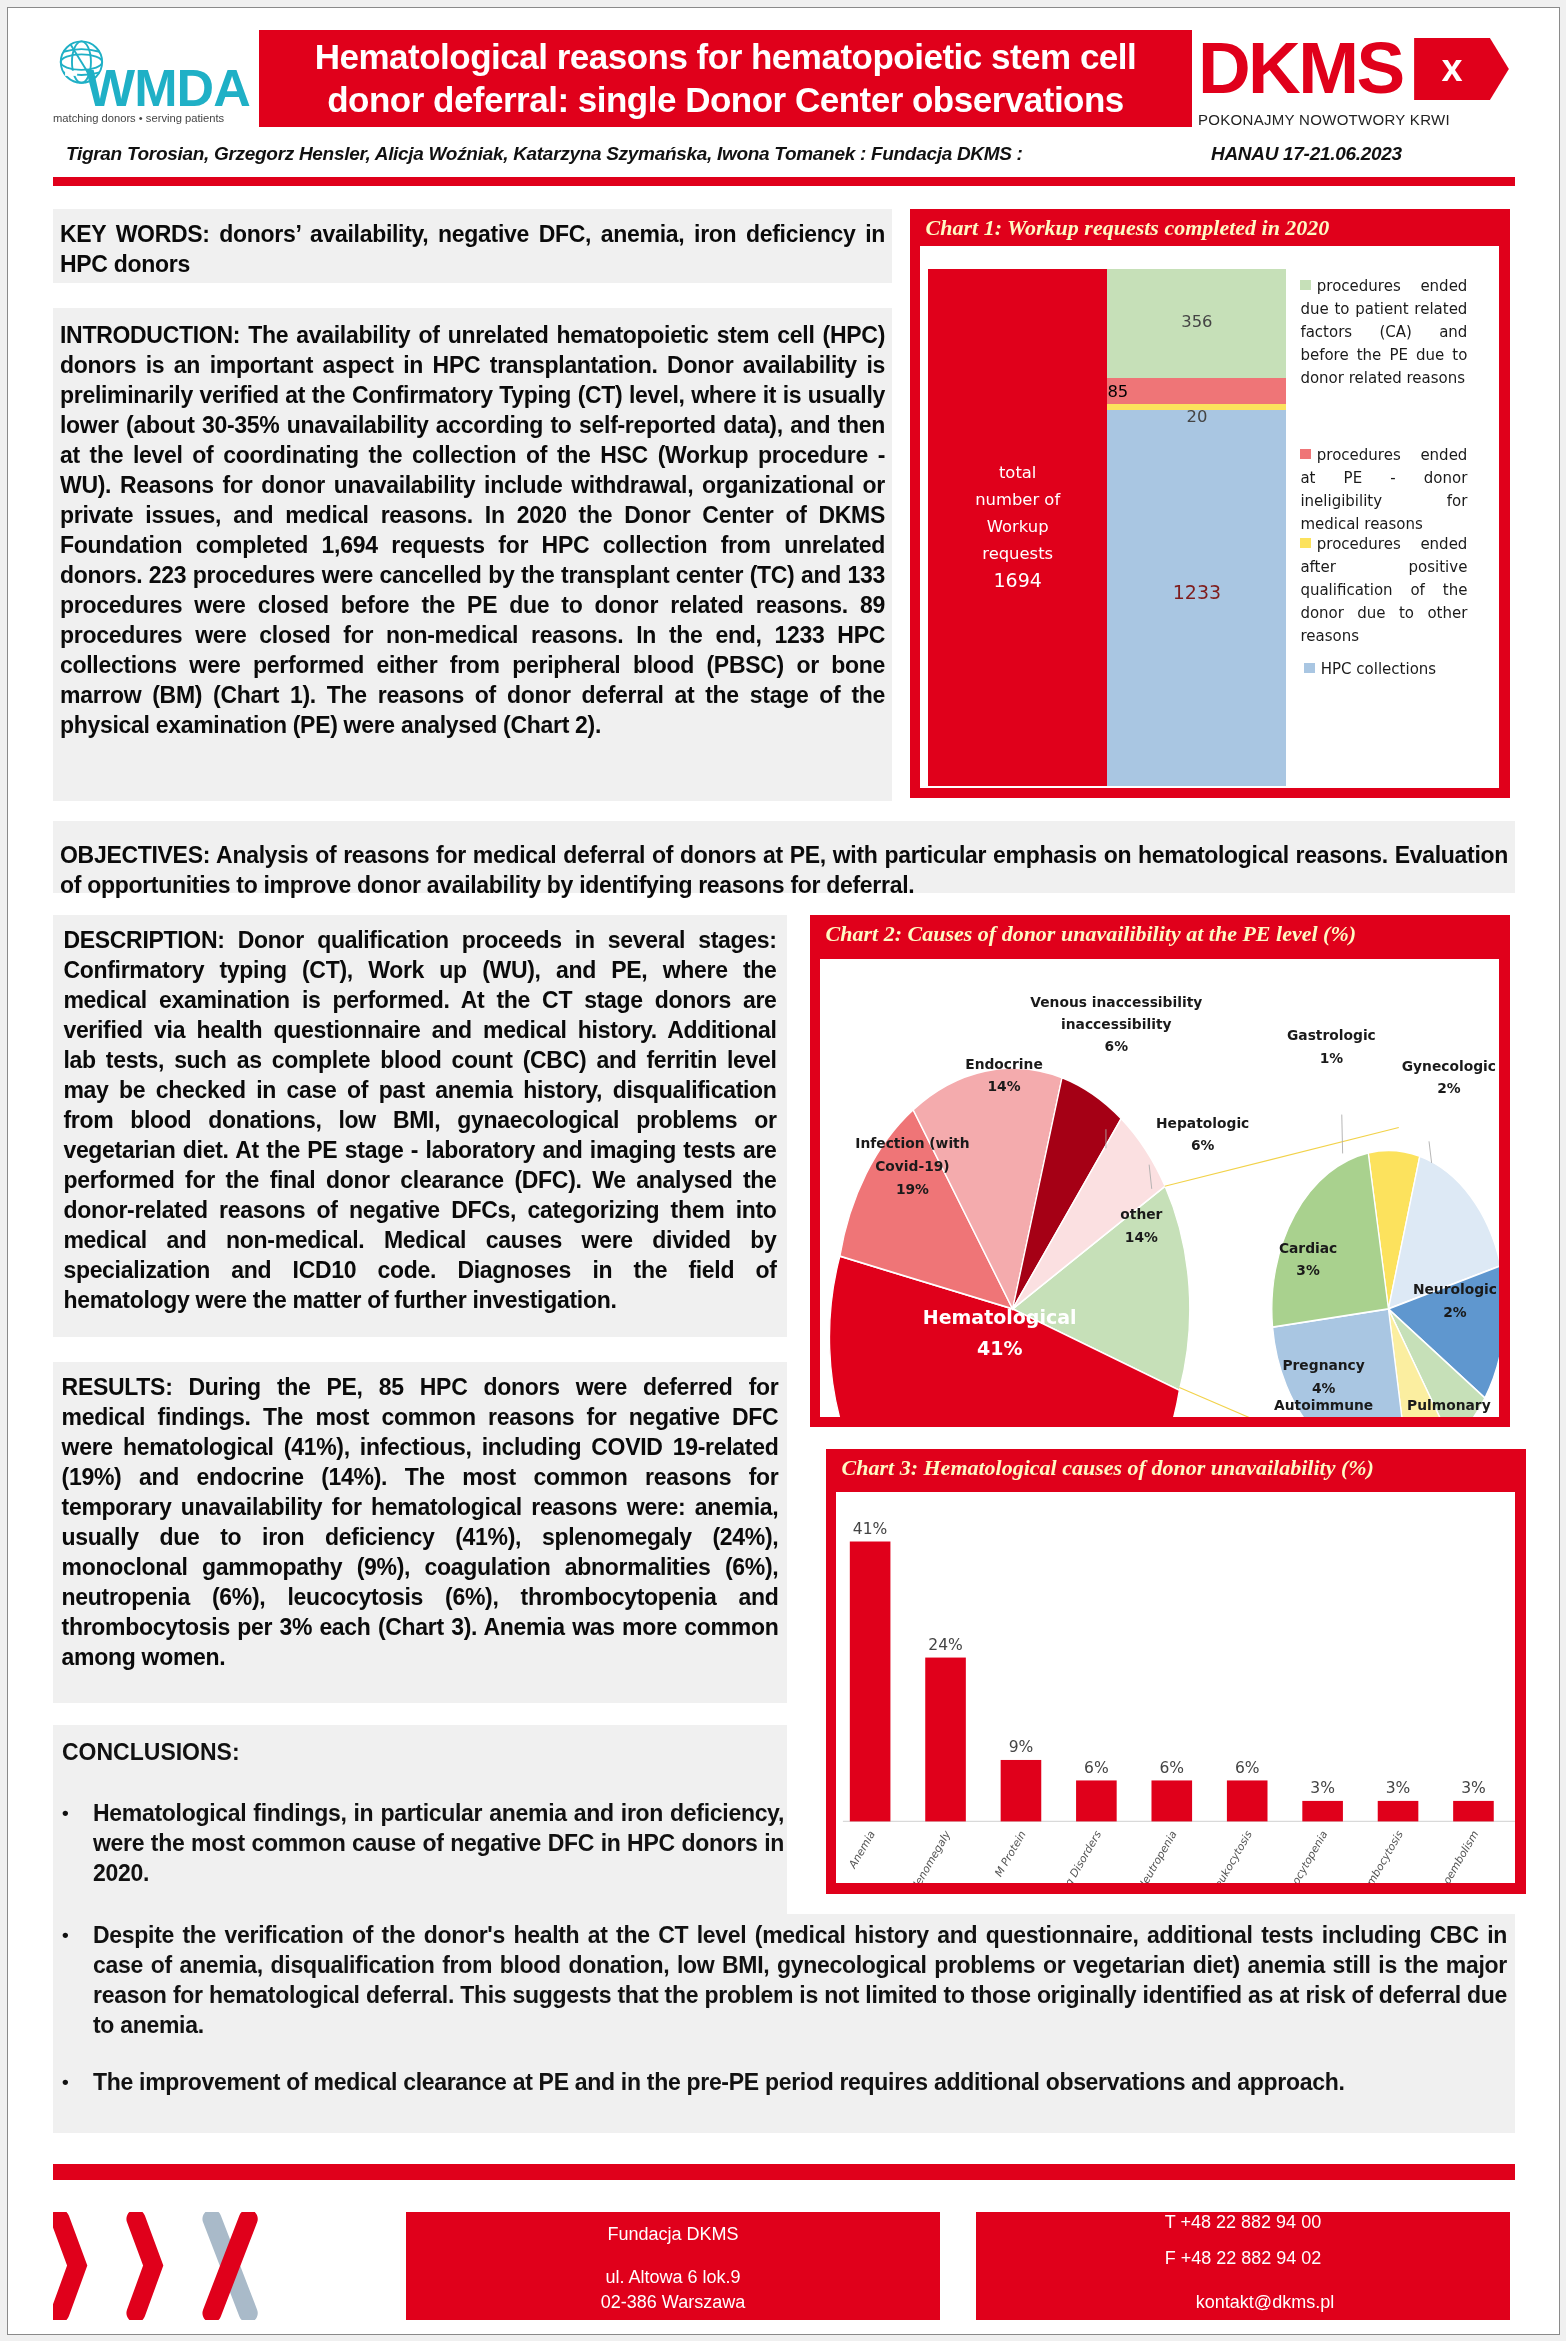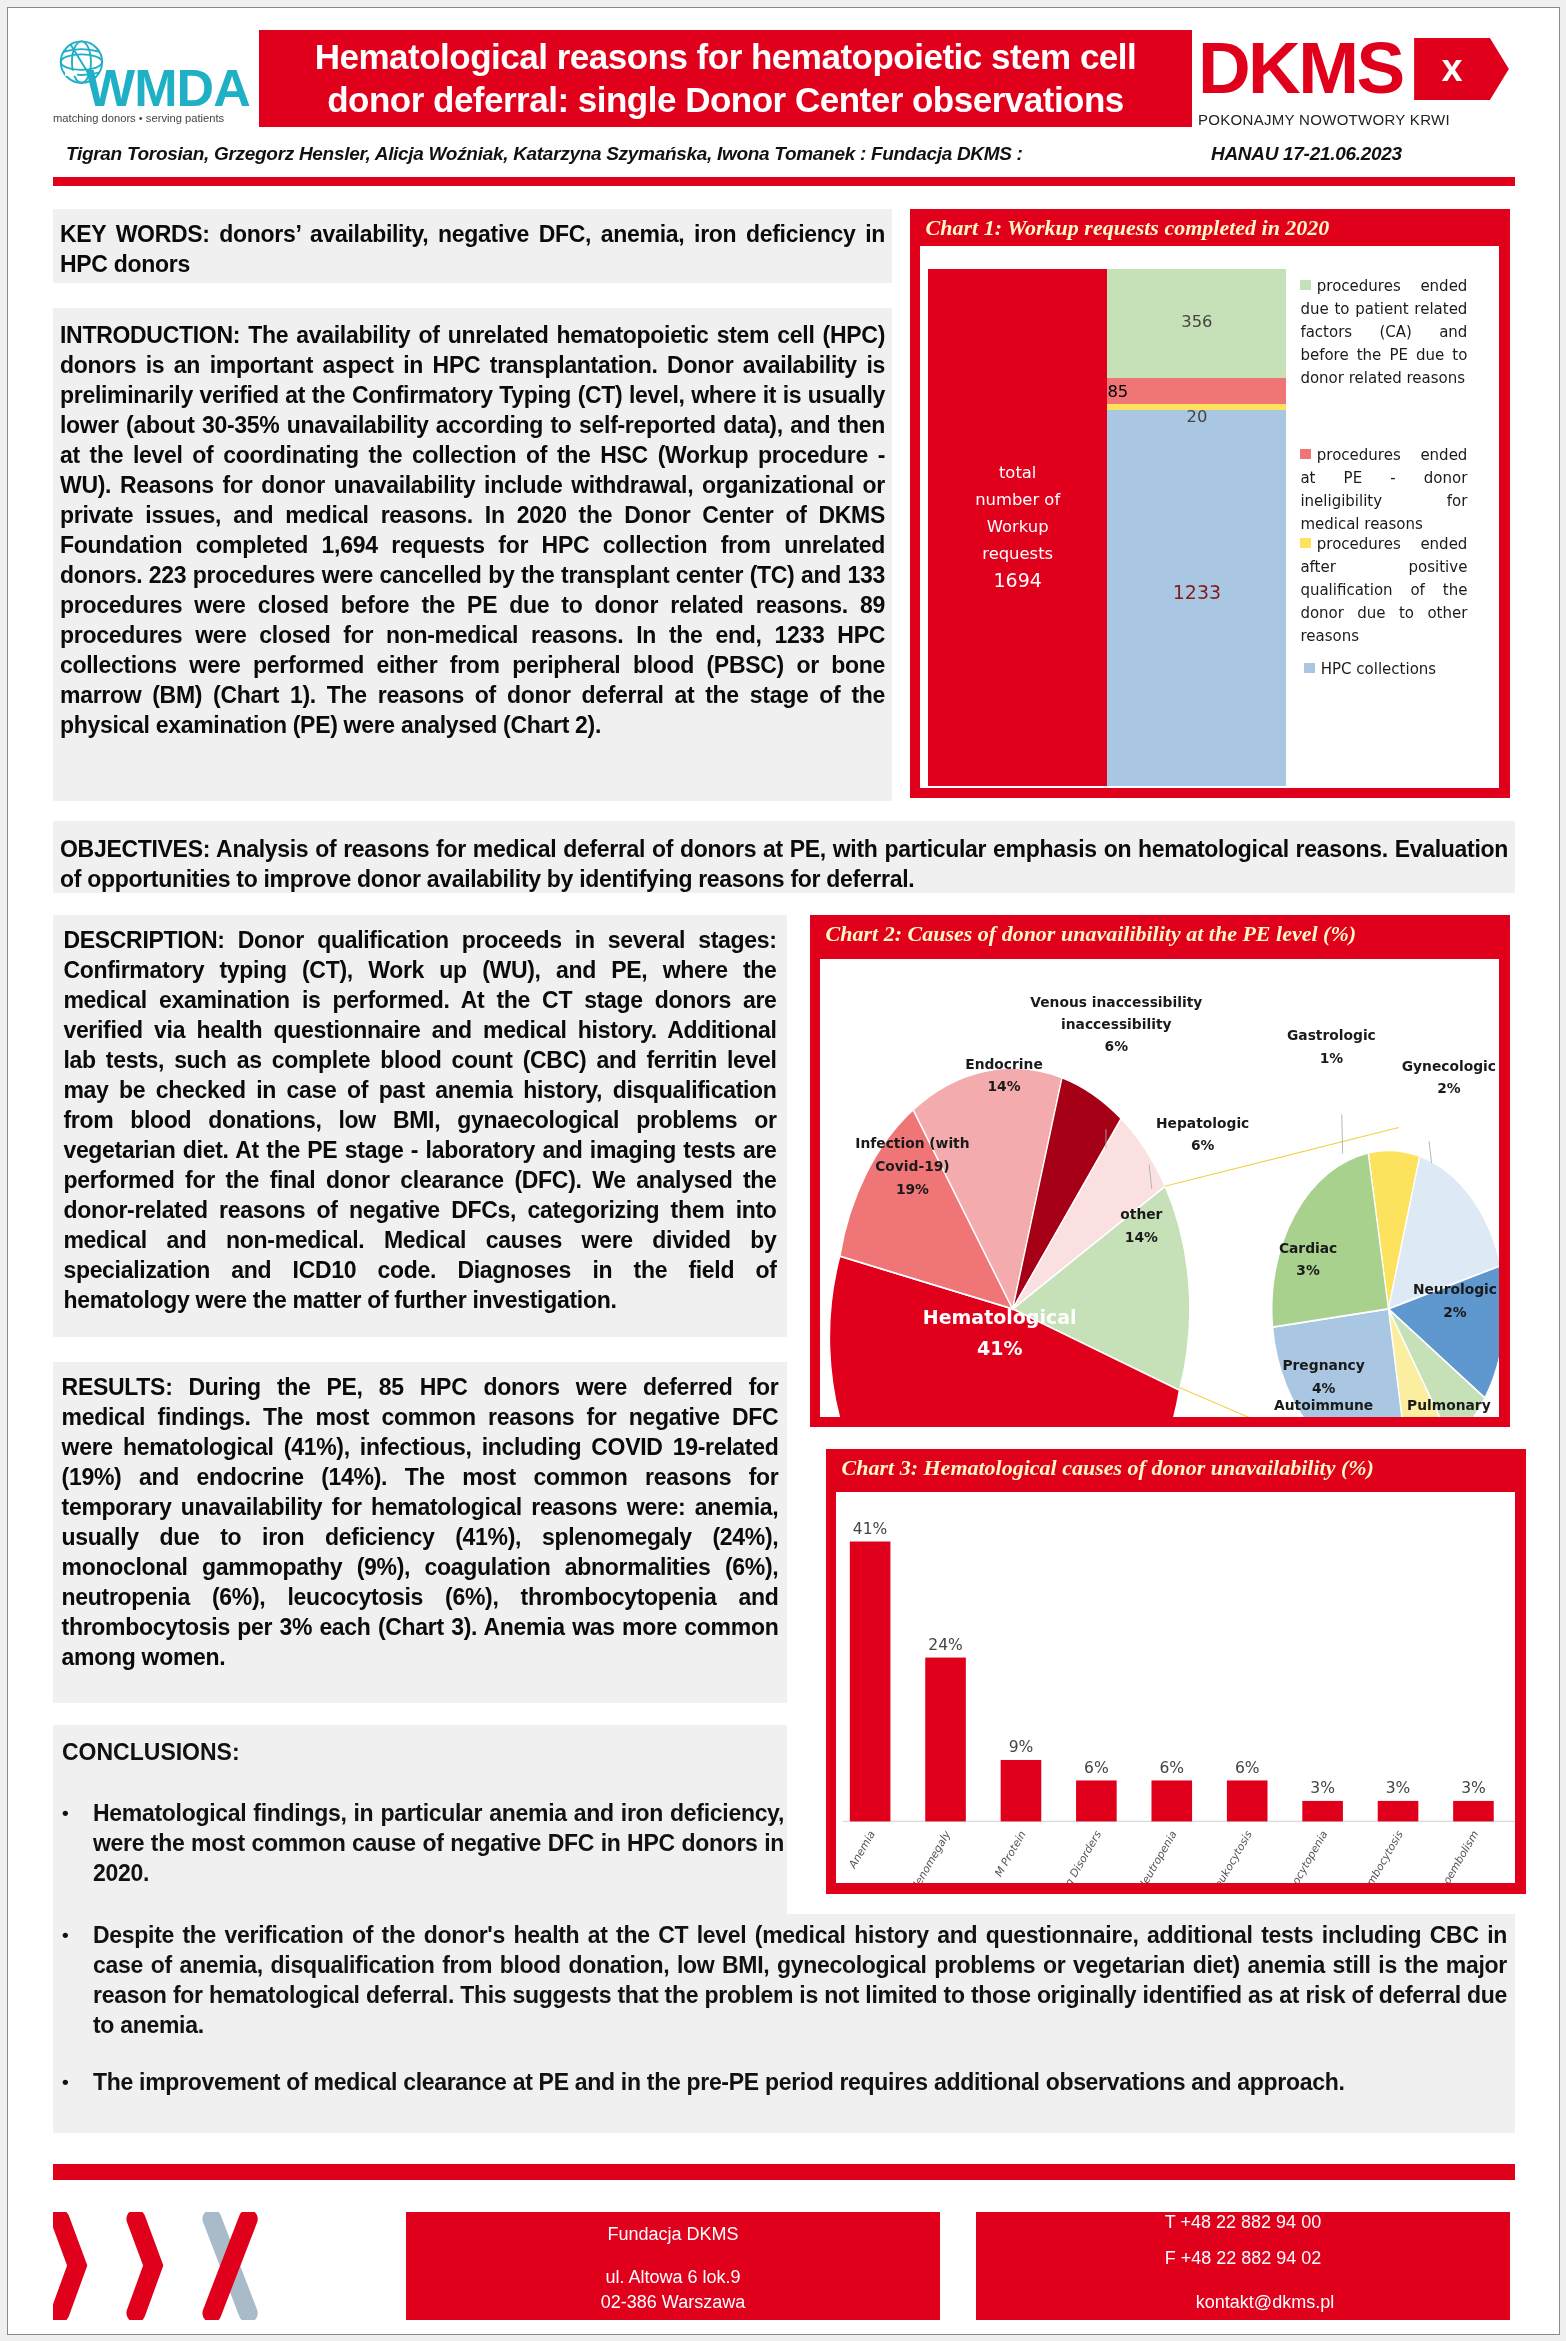--- a/index.html
+++ b/index.html
@@ -115,21 +115,21 @@
         <div class="abs" style="left:0;right:0;top:171px;text-align:center;font-family:'DejaVu Sans',sans-serif;font-size:19px;color:#7f1d1d;">1233</div>
       </div>
 
       <div class="legend-item" style="left:380px;top:198px;width:167px;"><span class="sw" style="background:#ef7577;"></span><span>procedures ended at PE - donor ineligibility for medical reasons</span></div>
       <div class="legend-item" style="left:380px;top:29px;width:167px;"><span class="sw" style="background:#c6e0b8;"></span><span>procedures ended due to patient related factors (CA) and before the PE due to donor related reasons</span></div>
       <div class="legend-item" style="left:380px;top:287px;width:167px;"><span class="sw" style="background:#fce25d;"></span><span>procedures ended after positive qualification of the donor due to other reasons</span></div>
       <div class="legend-item" style="left:384px;top:392px;width:167px;margin-top:20px;"><span class="sw" style="background:#a9c6e2;"></span><span>HPC collections</span></div>
     </div>
   </div>
 
-  <div class="box" style="left:45px;top:813px;width:1462px;height:72px;padding:13px 7px;">
+  <div class="box" style="left:45px;top:813px;width:1462px;height:72px;padding:19px 7px;">
     <div class="txt"><span class="lbl">OBJECTIVES:</span><span class="body"> Analysis of reasons for medical deferral of donors at PE, with particular emphasis on hematological reasons. Evaluation of opportunities to improve donor availability by identifying reasons for deferral.</span></div>
   </div>
 
   <div class="box" style="left:45px;top:907px;width:734px;height:422px;padding:10.4px 10.4px;">
     <div class="txt"><span class="lbl">DESCRIPTION:</span><span class="body"> Donor qualification proceeds in several stages: Confirmatory typing (CT), Work up (WU), and PE, where the medical examination is performed. At the CT stage donors are verified via health questionnaire and medical history. Additional lab tests, such as complete blood count (CBC) and ferritin level may be checked in case of past anemia history, disqualification from blood donations, low BMI, gynaecological problems or vegetarian diet. At the PE stage - laboratory and imaging tests are performed for the final donor clearance (DFC). We analysed the donor-related reasons of negative DFCs, categorizing them into medical and non-medical. Medical causes were divided by specialization and ICD10 code. Diagnoses in the field of hematology were the matter of further investigation.</span></div>
   </div>
 
   <div class="chart" style="left:802px;top:907px;width:700px;height:512px;">
     <div class="chart-title">Chart 2: Causes of donor unavailibility at the PE level (%)</div>
     <div class="chart-inner" style="left:10.4px;top:44px;width:679px;height:458px;">

